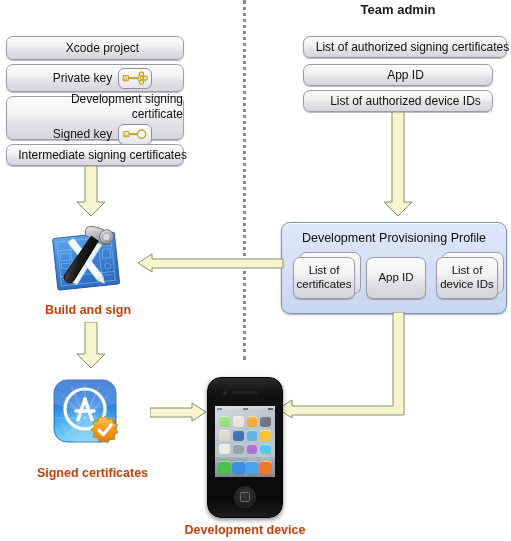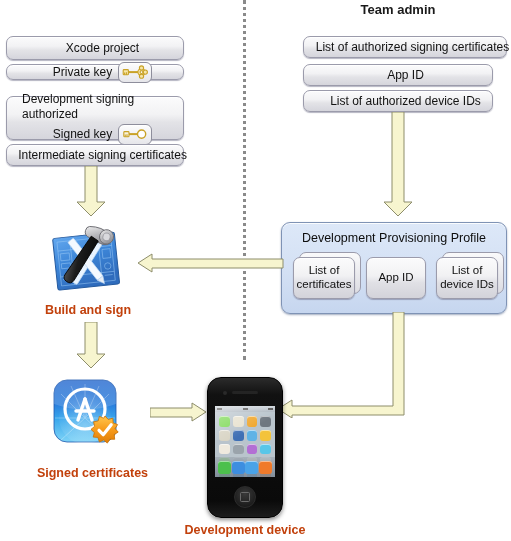--- a/index.html
+++ b/index.html
@@ -36,21 +36,21 @@
     box-sizing:border-box;
     border:1px solid #9b9bab;
     border-radius:7px;
     background:linear-gradient(to bottom,#fbfbfc 0%,#f2f2f4 42%,#e3e3e7 60%,#d5d5dc 100%);
     box-shadow:0 1px 1px rgba(90,90,120,.45), inset 0 1px 0 #ffffff;
     display:flex;
     align-items:center;
     justify-content:center;
     font-size:12px;
     color:#121212;
-    text-align:left;
+    text-align:right;
     line-height:1.25;
     white-space:nowrap;
     padding-left:15px;
   }
   .gbox.two-line{
     flex-direction:column;
     justify-content:center;
     gap:2px;
     white-space:normal;
   }
@@ -202,42 +202,42 @@
 <div id="stage">
 
   <div class="col-title" style="left:303px;top:2px;width:190px;">Team admin</div>
 
   <div class="divider" style="left:243px;top:0px;height:360px;"></div>
 
   <div class="gbox" style="left:6px;top:36px;width:178px;height:24px;">
     <span>Xcode project</span>
   </div>
 
-  <div class="gbox" style="left:6px;top:64px;width:178px;height:16px;">
+  <div class="gbox" style="left:6px;top:64px;width:178px;height:28px;">
     <span class="row">
       <span>Private key</span>
       <span class="keychip">
         <svg width="26" height="14" viewBox="0 0 26 14">
           <g stroke="#c9a227" stroke-width="1.1" fill="none">
             <rect x="1.2" y="4.6" width="5.2" height="5.2" rx="0.8" fill="#f6e6a8"></rect>
             <path d="M2.6 9.8 L2.6 7.6 M4.4 9.8 L4.4 7.2"></path>
             <line x1="6.4" y1="7.1" x2="16" y2="7.1" stroke-width="2"></line>
             <circle cx="19.5" cy="7.1" r="3.6" fill="#f6e6a8"></circle>
             <circle cx="19.5" cy="3.0" r="2.1" fill="#f6e6a8"></circle>
             <circle cx="23.3" cy="7.1" r="2.1" fill="#f6e6a8"></circle>
             <circle cx="19.5" cy="11.2" r="2.1" fill="#f6e6a8"></circle>
             <circle cx="19.5" cy="7.1" r="1.4" fill="#ffffff"></circle>
           </g>
         </svg>
       </span>
     </span>
   </div>
 
   <div class="gbox two-line" style="left:6px;top:96px;width:178px;height:44px;">
-    <span>Development signing authorized</span>
+    <span>Development signing certificate</span>
     <span class="row">
       <span>Signed key</span>
       <span class="keychip">
         <svg width="26" height="14" viewBox="0 0 26 14">
           <g stroke="#c9a227" stroke-width="1.1" fill="none">
             <rect x="1.8" y="4.6" width="5.2" height="5.2" rx="0.8" fill="#f8f2dc"></rect>
             <path d="M3.2 9.8 L3.2 7.6 M5.0 9.8 L5.0 7.2"></path>
             <line x1="7.0" y1="7.1" x2="15.5" y2="7.1" stroke-width="2"></line>
             <circle cx="19.6" cy="7.1" r="4.1" fill="#ffffff" stroke="#c9a227" stroke-width="1.4"></circle>
           </g>

